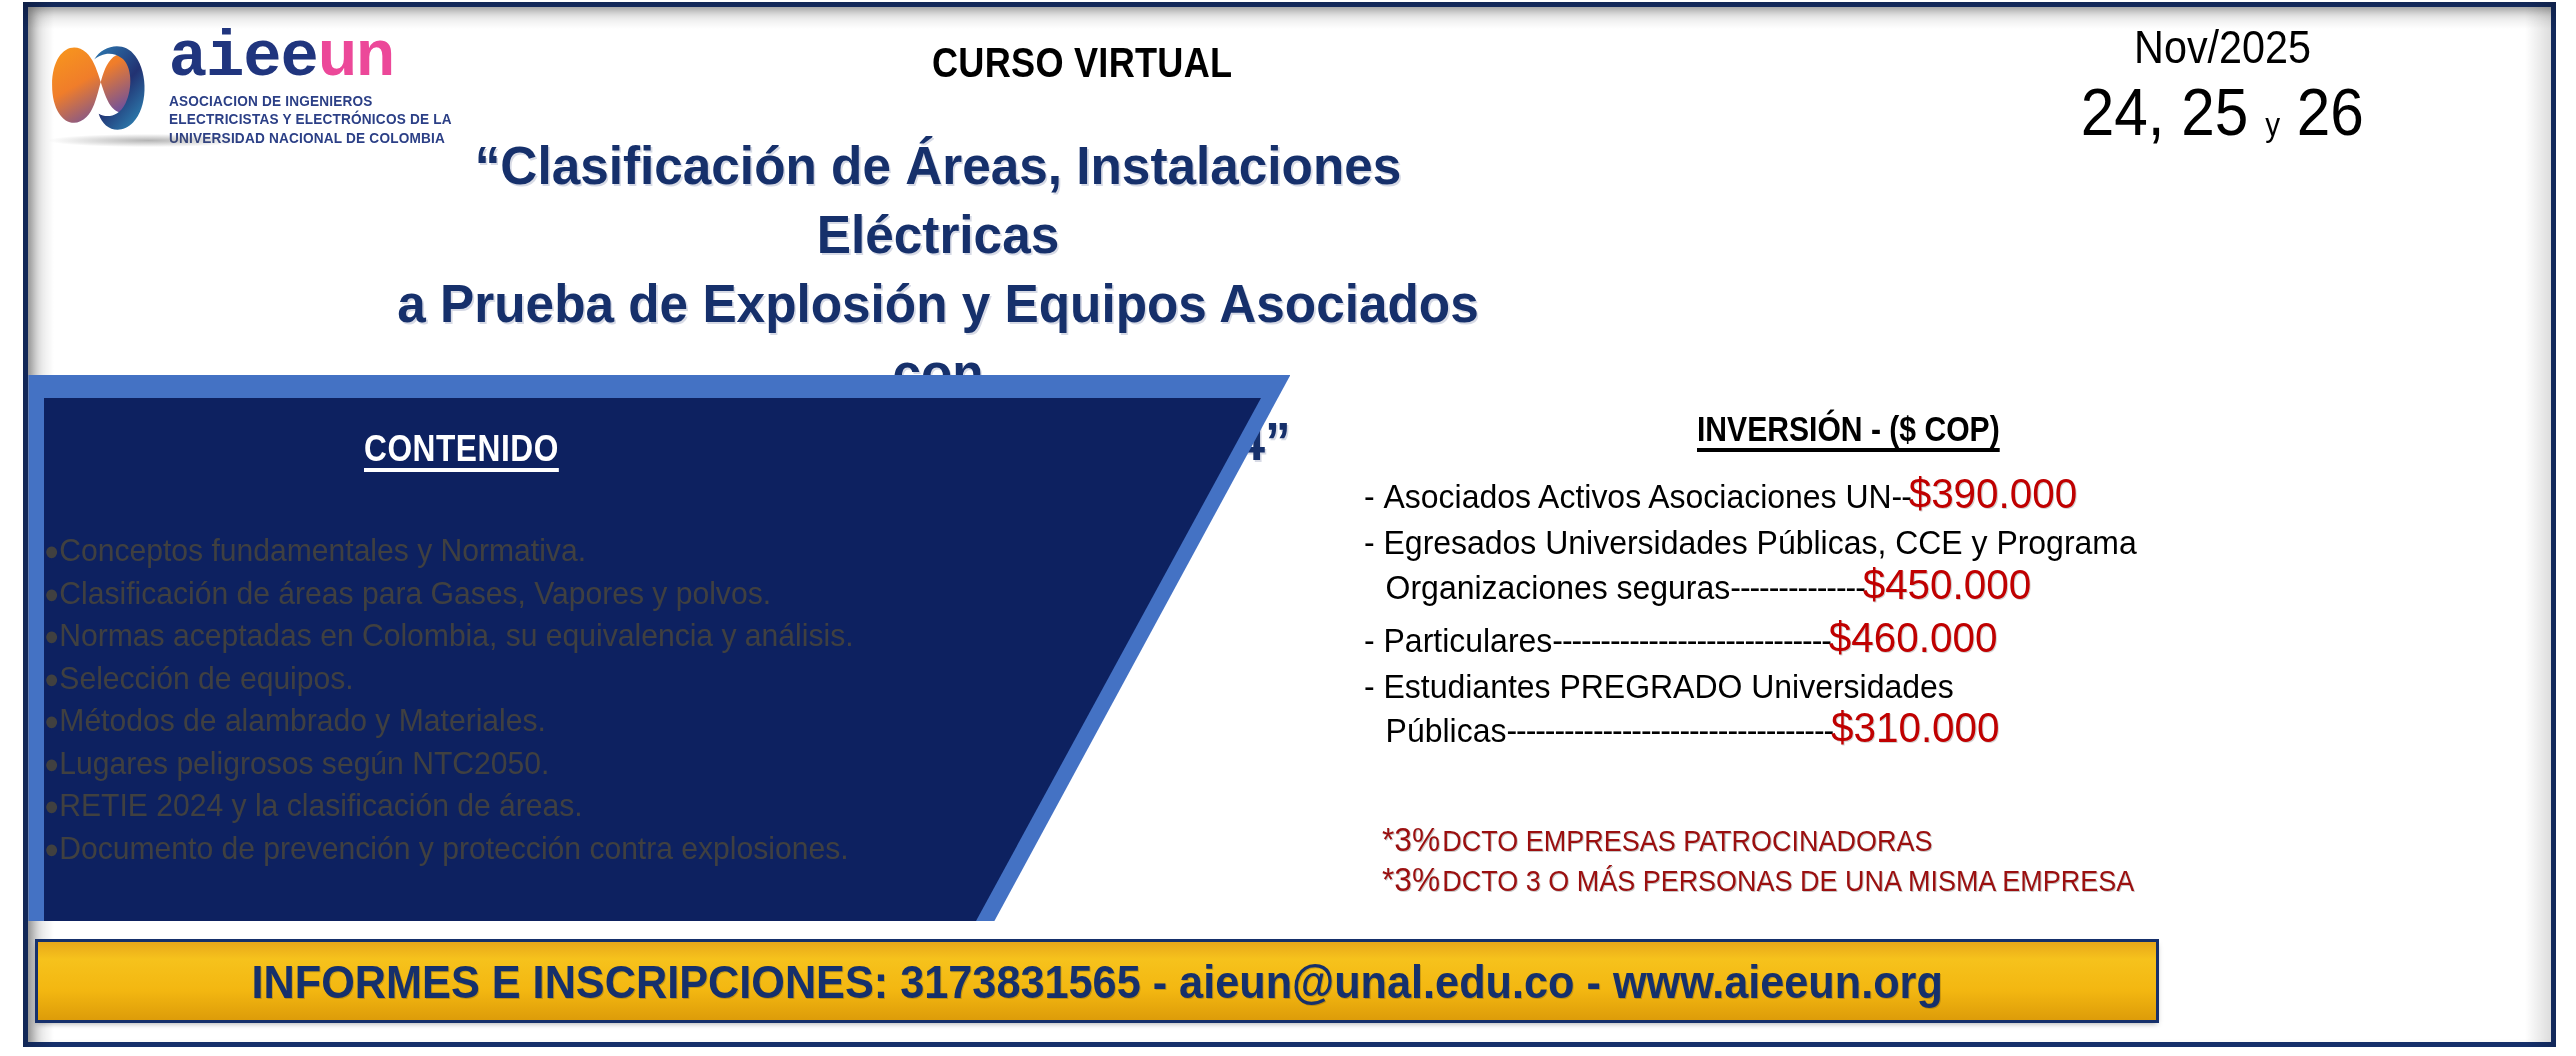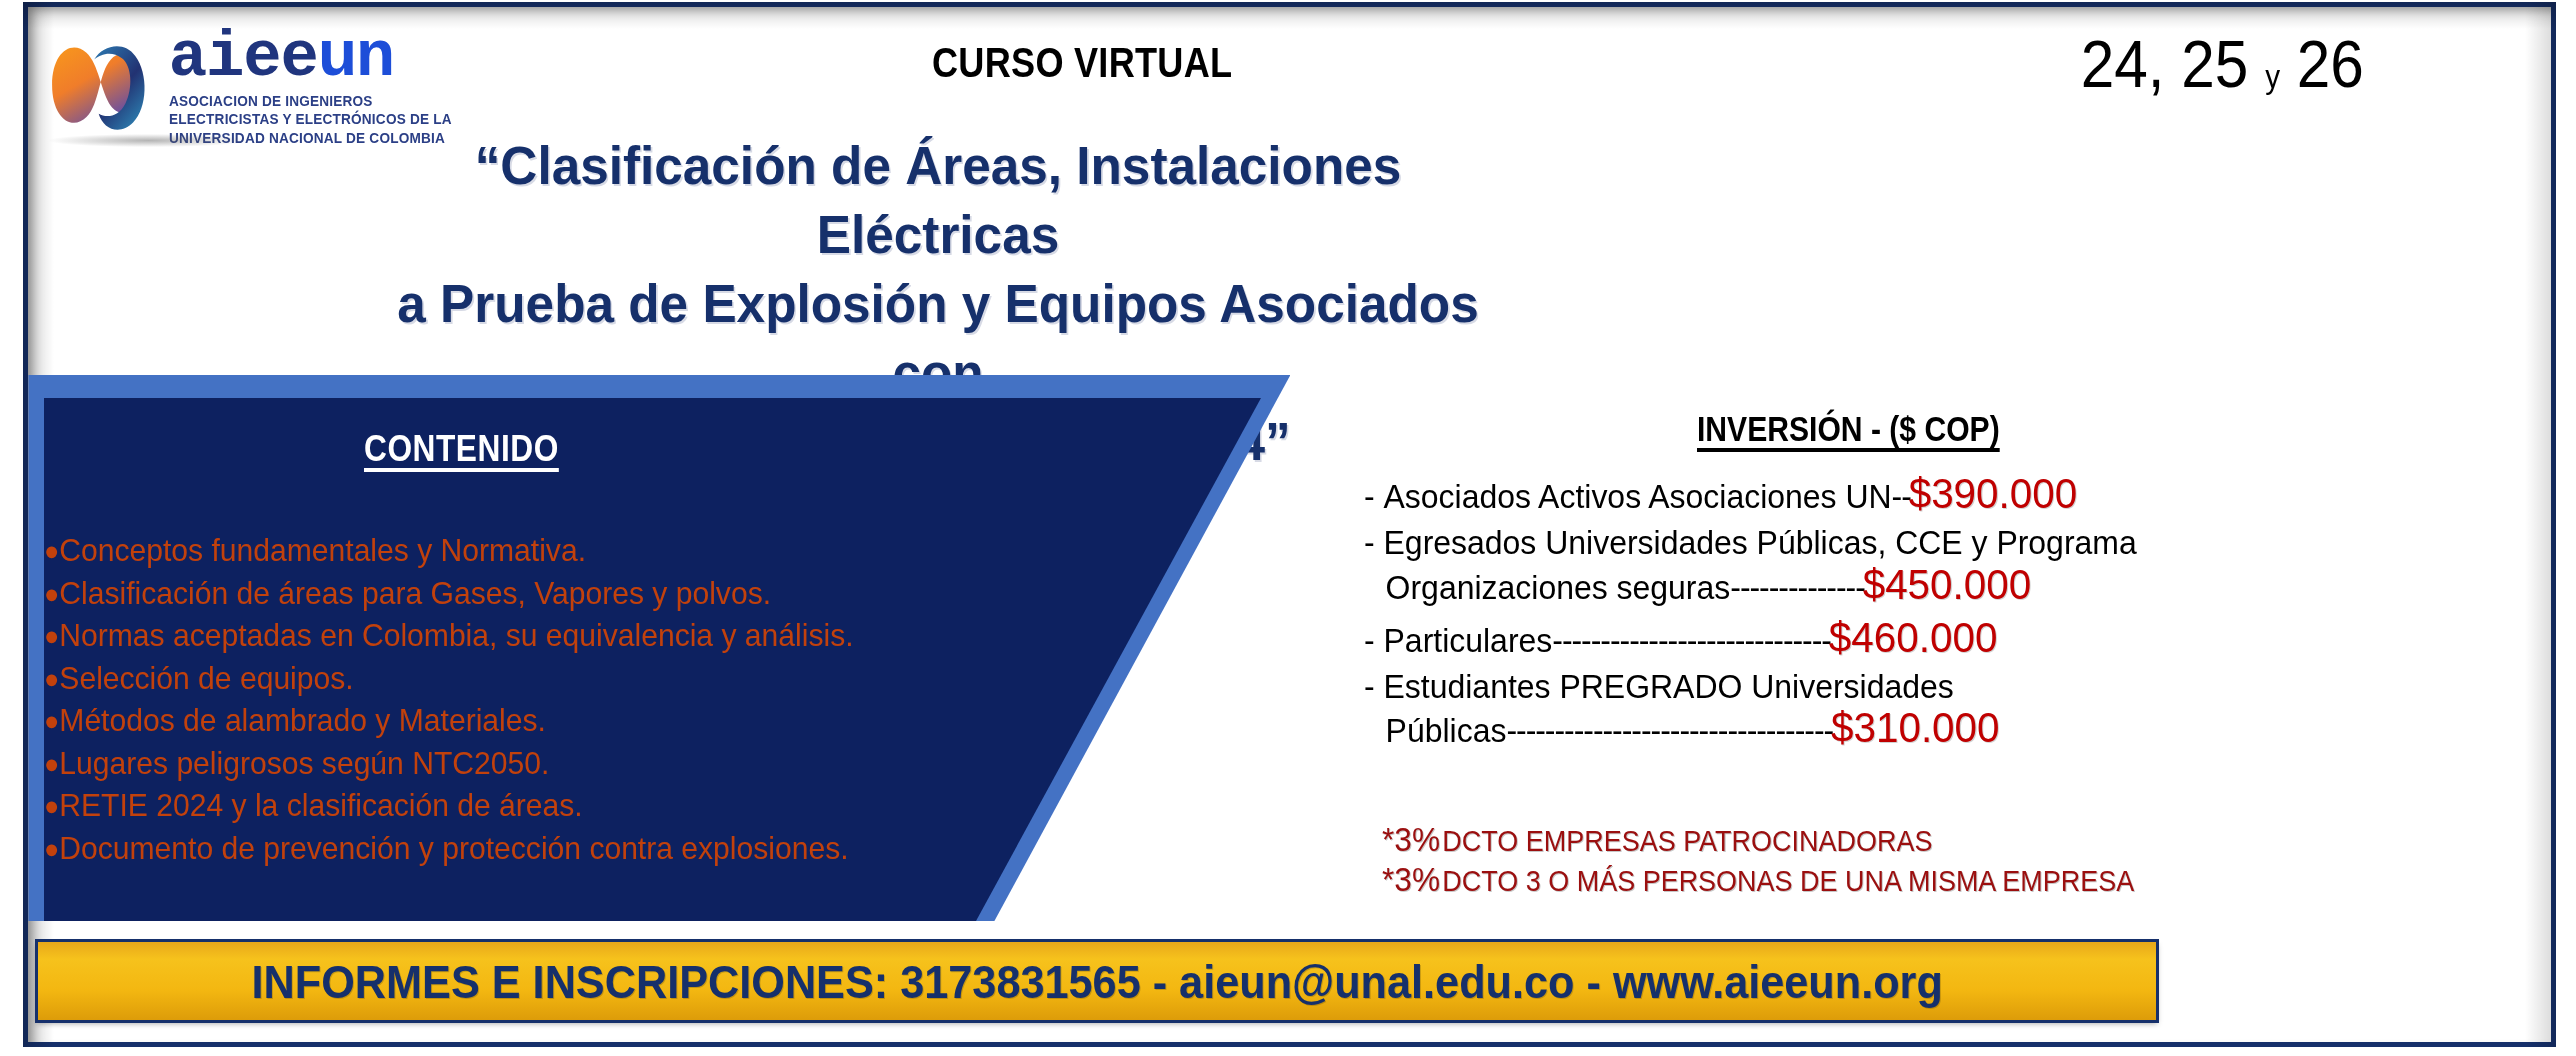--- a/index.html
+++ b/index.html
@@ -39,21 +39,21 @@
   }
   .logo-mark{
     position:relative;width:122px;height:122px;flex:0 0 122px;
   }
   .logo-mark svg{width:100%;height:100%;display:block;}
   .logo-txt{margin-left:5.7px;}
   .logo-word{
     font-size:64px;font-weight:700;line-height:.92;letter-spacing:-1.1px;
   }
   .logo-word .a{color:#20357e;font-family:Liberation Mono, monospace;}
-  .logo-word .b{color:#1d4ed8;}
+  .logo-word .b{color:#ec4899;}
   .logo-sub{
     color:#2b3f86;font-size:14.2px;font-weight:700;line-height:1.32;
     letter-spacing:0.2px;margin-top:3.4px;
     transform:scaleX(.96);transform-origin:left center;
   }
   .logo-shadow{
     position:absolute;left:49px;top:134px;width:199px;height:12.5px;
     background:radial-gradient(ellipse at center, rgba(90,90,90,.45) 0%, rgba(255,255,255,0) 72%);
   }
 
@@ -102,21 +102,21 @@
   }
   .contenido-head{
     position:absolute;left:364px;top:428px;
     color:#ffffff;font-size:36px;font-weight:700;
     text-decoration:underline;text-underline-offset:7.4px;text-decoration-thickness:4px;
     letter-spacing:0.6px;
     transform:scaleX(.88);transform-origin:left top;
   }
   .bullets{
     position:absolute;left:44px;top:529px;width:1239px;
-    color:#c2410c;font-size:32px;line-height:1.33;
+    color:#404040;font-size:32px;line-height:1.33;
   }
   .bullet{white-space:nowrap;transform:scaleX(.94);transform-origin:left center;}
   .bullet .dot{font-size:27px;vertical-align:1.1px;}
 
   
   .inv-head{
     position:absolute;left:1697px;top:409px;
     color:#000;font-size:35px;font-weight:700;
     text-decoration:underline;text-underline-offset:7.4px;text-decoration-thickness:4px;
     transform:scaleX(.86);transform-origin:left top;
@@ -204,20 +204,21 @@
 
   <div class="curso">CURSO VIRTUAL</div>
 
   <div class="title">
     <div>“Clasificación de Áreas, Instalaciones Eléctricas</div>
     <div>a Prueba de Explosión y Equipos Asociados con</div>
     <div>la Actualización RETIE 2024”</div>
   </div>
 
   <div class="date-block">
+    <div><span class="date-month">Nov/2025</span></div>
     <div><span class="date-days"><span>24, 25</span> <span class="y">y</span> <span>26</span></span></div>
   </div>
 
 
   <div class="panel-outer"></div>
   <div class="panel-inner"></div>
   <div class="contenido-head">CONTENIDO</div>
 
   <div class="bullets">
     <div class="bullet"><span class="dot">●</span><span>Conceptos fundamentales y Normativa.</span></div>

